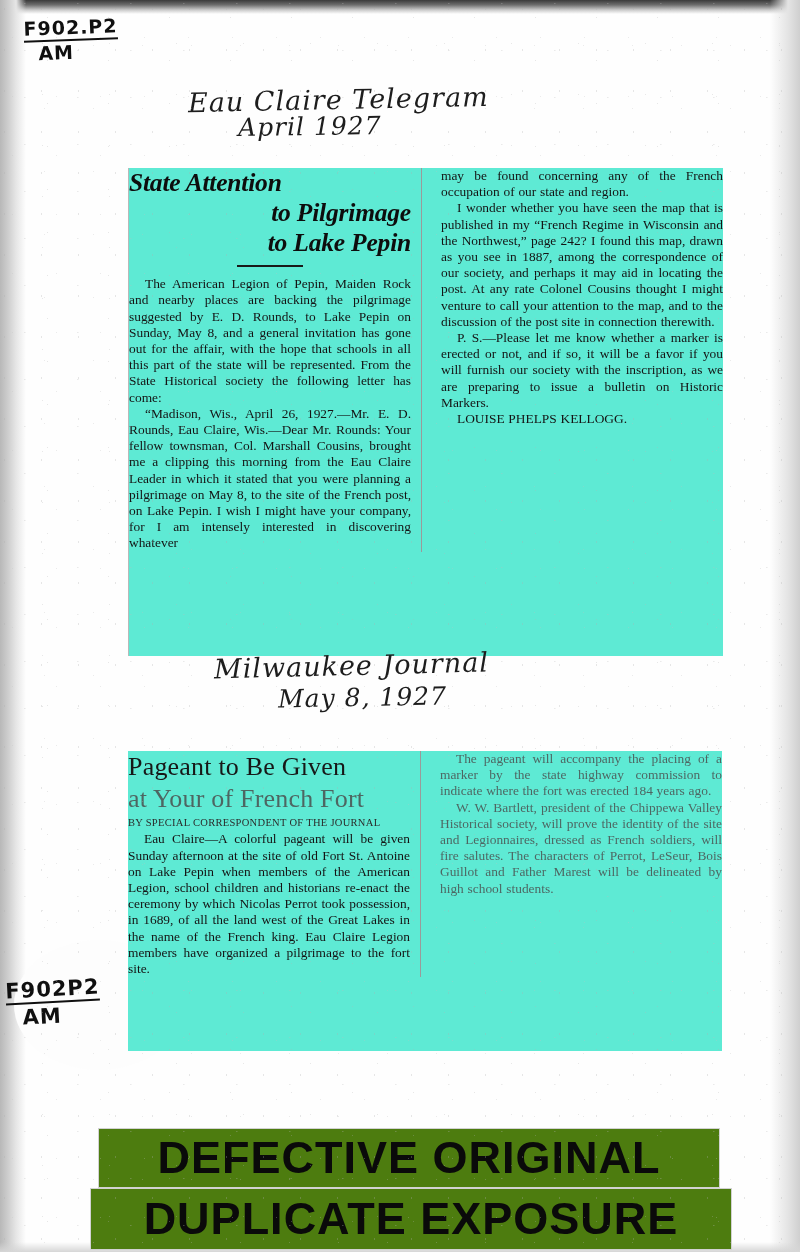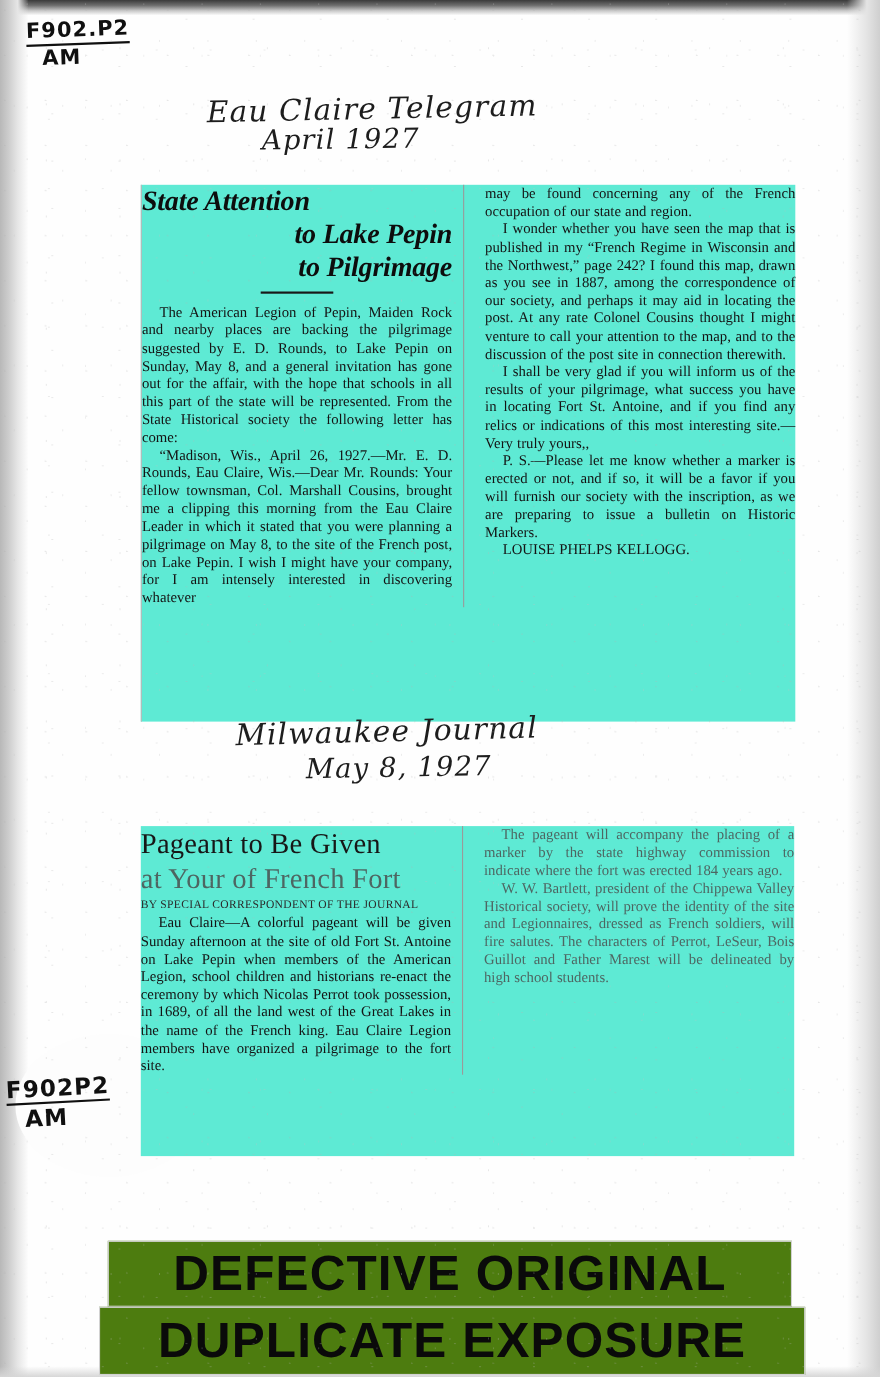--- a/index.html
+++ b/index.html
@@ -205,37 +205,36 @@
 
   <div class="hand hand-title-1">Eau Claire Telegram</div>
   <div class="hand hand-date-1">April  1927</div>
 
   <div class="clipping" id="clip-one">
     <div class="cols">
 
       <div class="col col-left">
         <div class="headline">
           <span class="hl-line">State Attention</span>
+          <span class="hl-line">to Pilgrimage</span>
           <span class="hl-line">to Lake Pepin</span>
-          <span class="hl-line">to Pilgrimage</span>
         </div>
         <div class="hr-short"></div>
         <div class="body">
           <p>The American Legion of Pepin, Maiden Rock and nearby places are backing the pilgrimage suggested by E. D. Rounds, to Lake Pepin on Sunday, May 8, and a general invitation has gone out for the affair, with the hope that schools in all this part of the state will be represented. From the State Historical society the following letter has come:</p>
           <p>“Madison, Wis., April 26, 1927.—Mr. E. D. Rounds, Eau Claire, Wis.—Dear Mr. Rounds: Your fellow townsman, Col. Marshall Cousins, brought me a clipping this morning from the Eau Claire Leader in which it stated that you were planning a pilgrimage on May 8, to the site of the French post, on Lake Pepin. I wish I might have your company, for I am intensely interested in discovering whatever</p>
         </div>
       </div>
 
       <div class="col col-rule"></div>
 
       <div class="col col-right">
         <div class="body">
           <p class="noindent">may be found concerning any of the French occupation of our state and region.</p>
           <p>I wonder whether you have seen the map that is published in my “French Regime in Wisconsin and the Northwest,” page 242? I found this map, drawn as you see in 1887, among the correspondence of our society, and perhaps it may aid in locating the post. At any rate Colonel Cousins thought I might venture to call your attention to the map, and to the discussion of the post site in connection therewith.</p>
-          <p>I shall be very glad if you will inform us of the results of your pilgrimage, what success you have in locating Fort St. Antoine, and if you find any relics or indications of this most interesting site.—Very truly yours,,</p>
           <p>P. S.—Please let me know whether a marker is erected or not, and if so, it will be a favor if you will furnish our society with the inscription, as we are preparing to issue a bulletin on Historic Markers.</p>
           <p>LOUISE PHELPS KELLOGG.</p>
         </div>
       </div>
 
     </div>
   </div>
 
   <div class="hand hand-title-2">Milwaukee Journal</div>
   <div class="hand hand-date-2">May 8, 1927</div>

